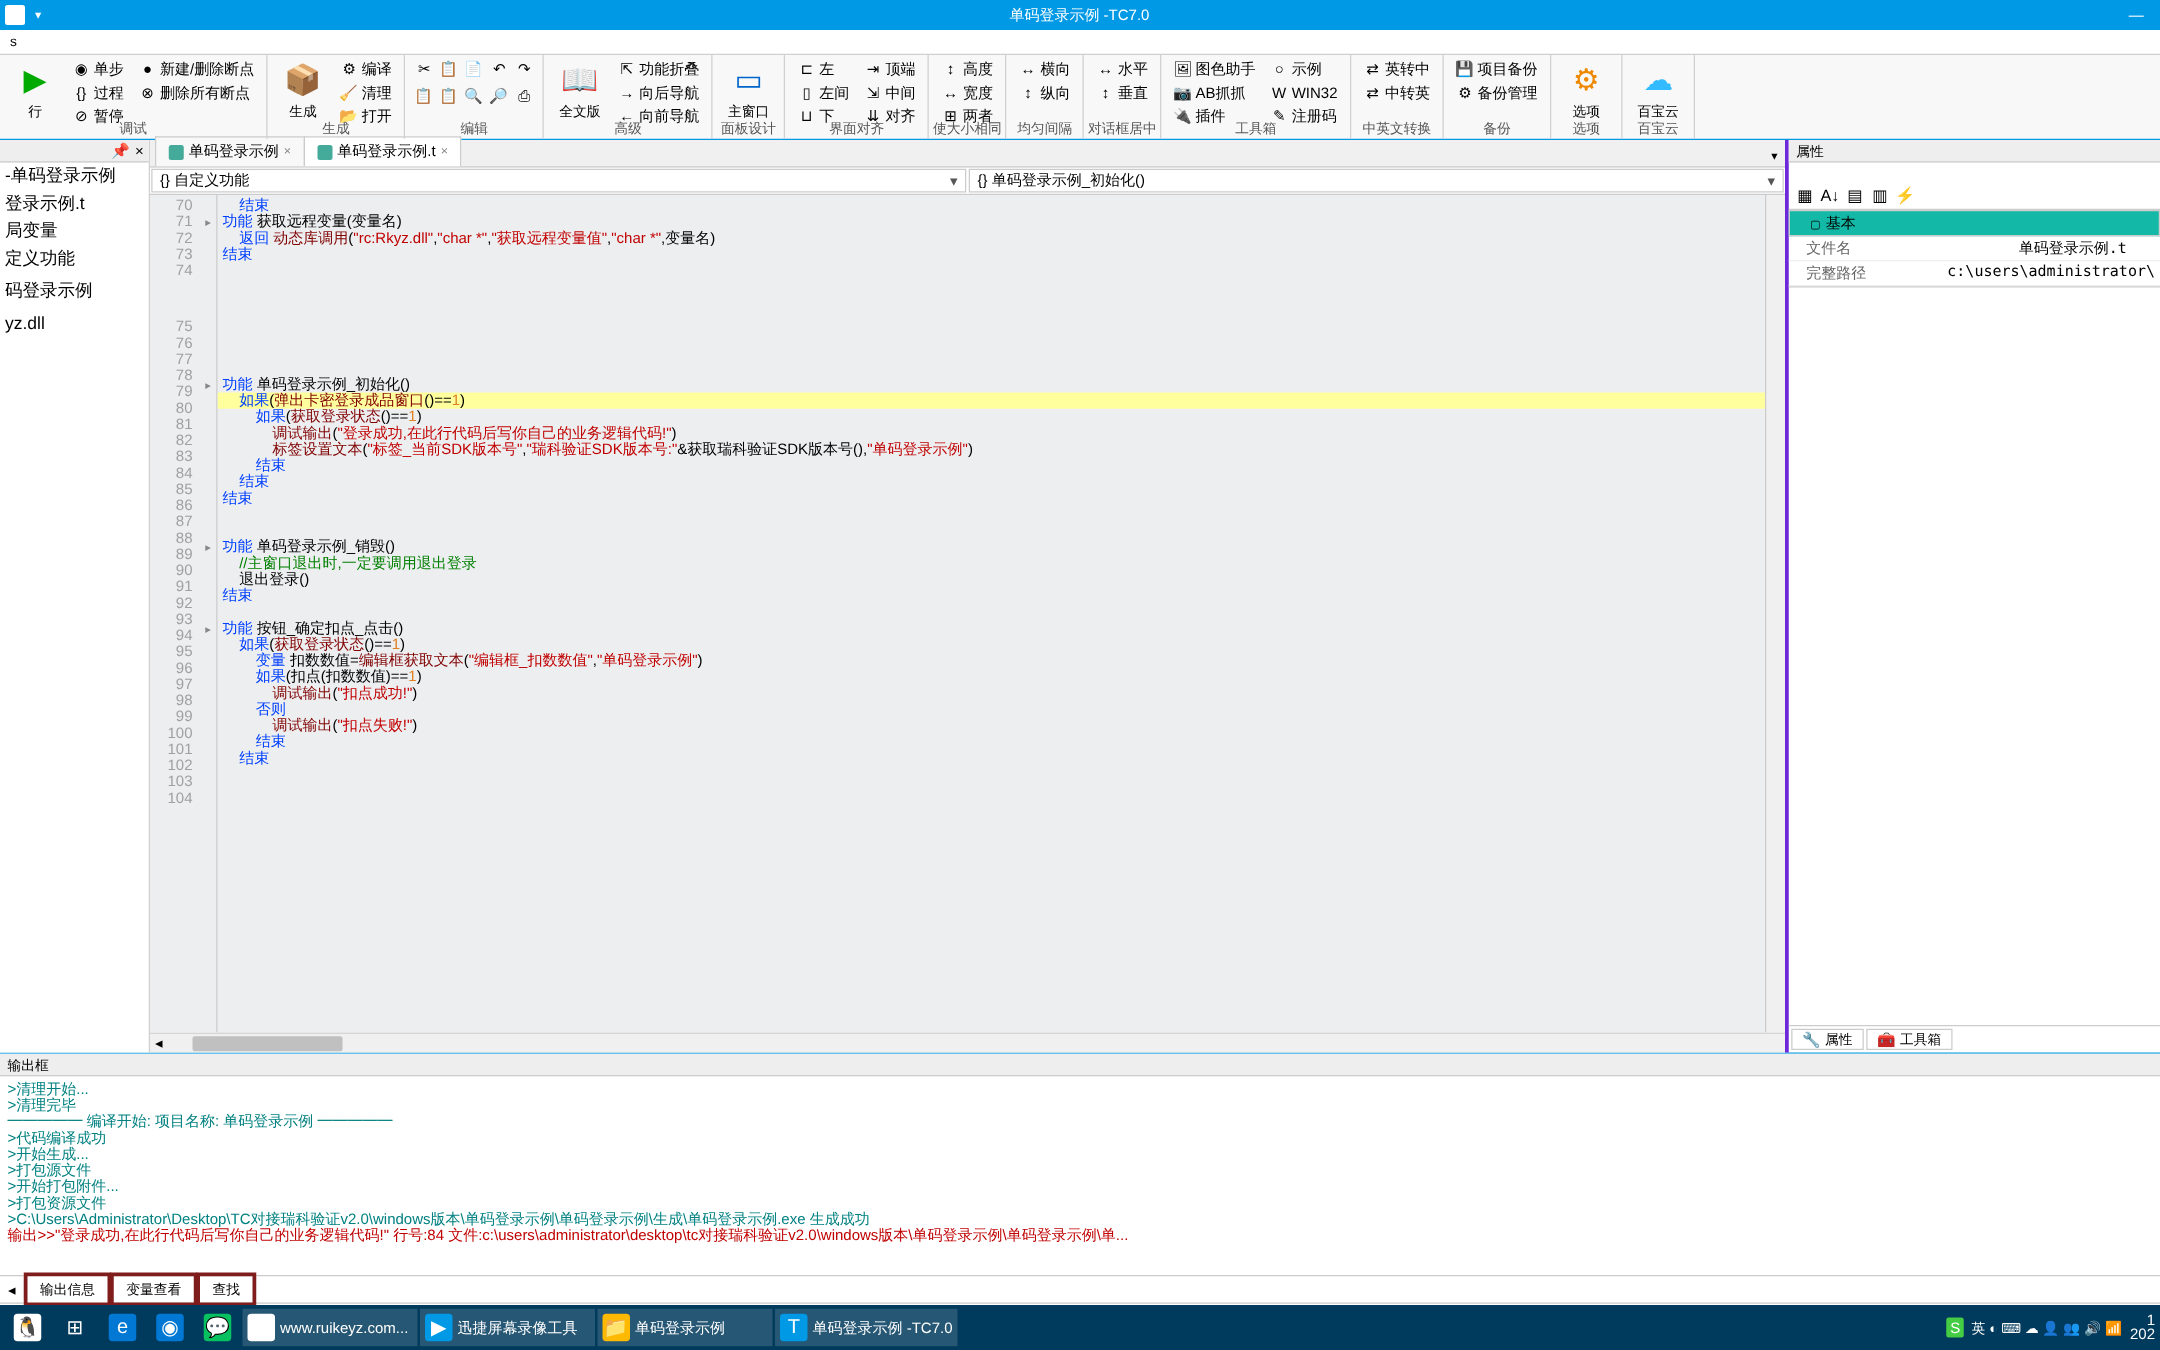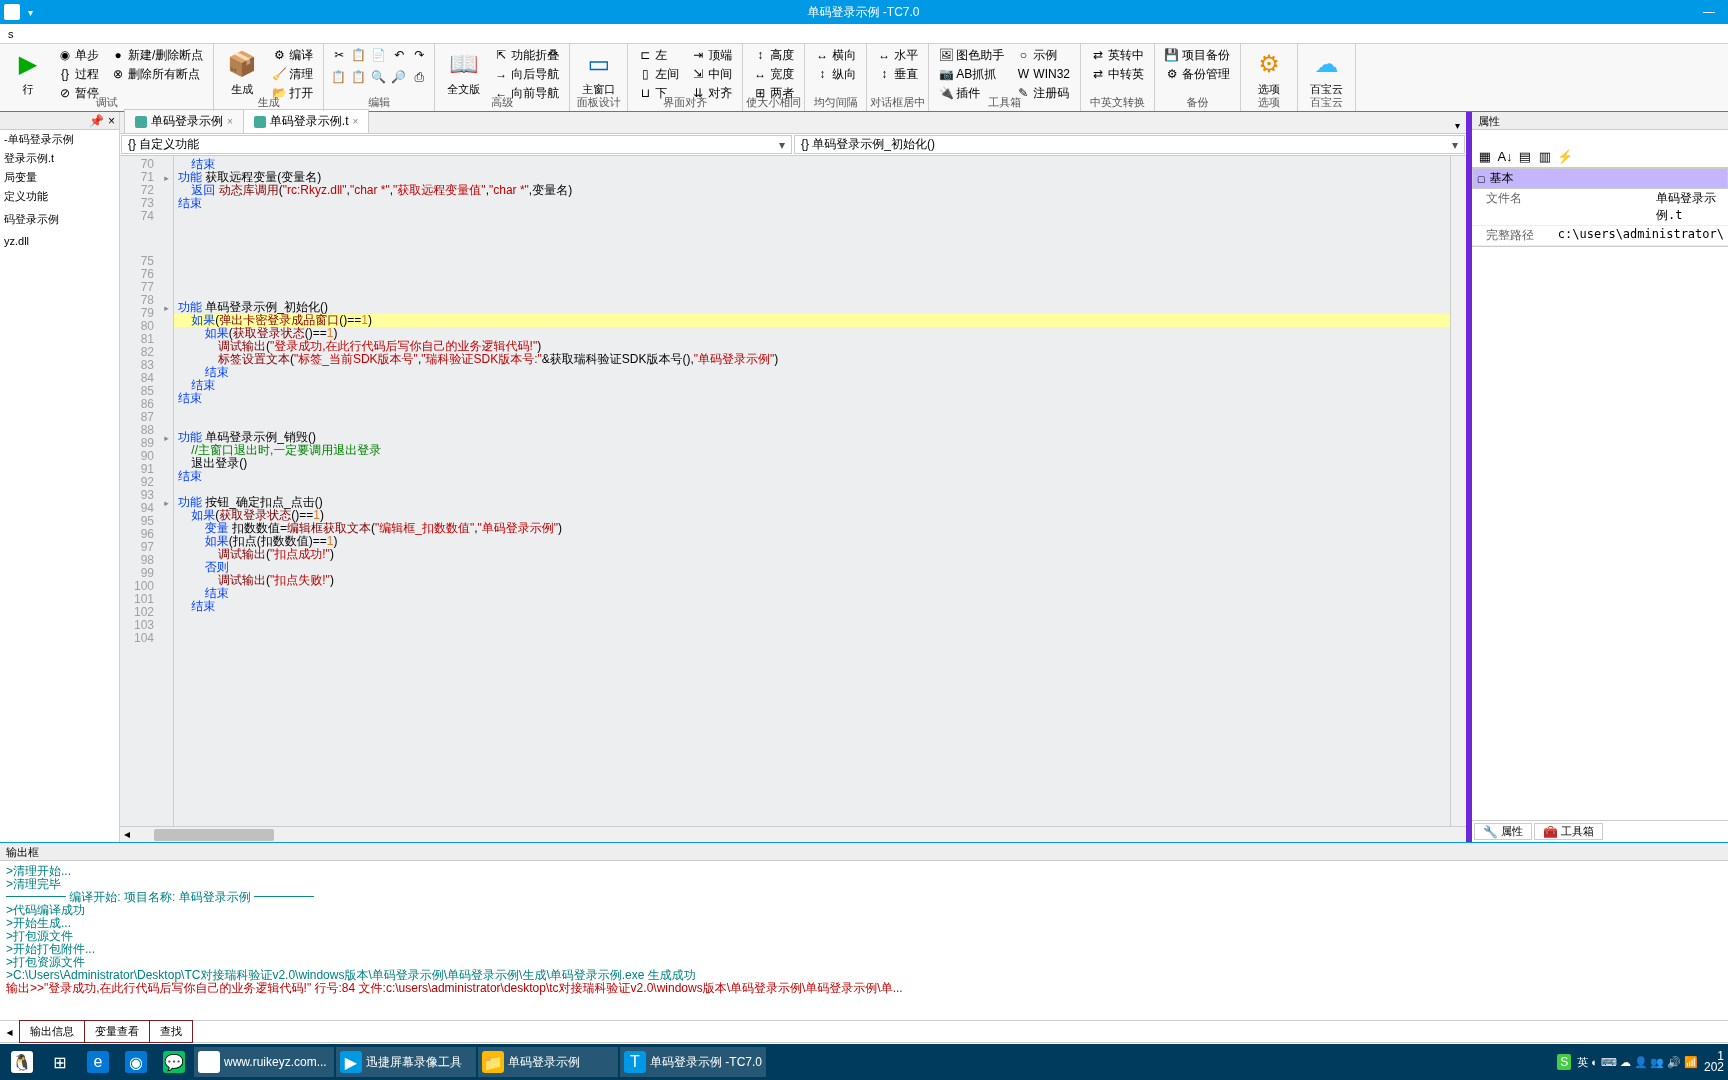--- a/index.html
+++ b/index.html
@@ -19,21 +19,21 @@
 .rib-btn-lg .ico{width:32px;height:32px;display:flex;align-items:center;justify-content:center;font-size:24px}
 .rib-btn-lg .lbl{font-size:11px;text-align:center;margin-top:2px}
 .rib-col{display:flex;flex-direction:column;gap:1px}
 .rib-btn-sm{display:flex;align-items:center;gap:3px;padding:1px 4px;cursor:pointer;font-size:11px;white-space:nowrap;height:18px}
 .rib-btn-sm .ico{width:14px;height:14px;display:inline-flex;align-items:center;justify-content:center}
 .rib-icons-row{display:flex;gap:2px}
 .rib-icons-row .ico{width:18px;height:18px;border:1px solid transparent;display:flex;align-items:center;justify-content:center;cursor:pointer}
 .main-area{display:flex;height:calc(100% - 112px - 200px - 20px - 18px)}
 .left-panel{width:120px;border-right:1px solid #d0d0d0;background:#fff;overflow:hidden}
 .left-panel .hdr{height:18px;background:#eee;border-bottom:1px solid #ccc;display:flex;justify-content:flex-end;align-items:center;font-size:10px;gap:4px;padding-right:4px}
-.tree-item{padding:2px 4px;font-size:11px;cursor:pointer}
+.tree-item{padding:2px 4px;font-size:14px;cursor:pointer}
 .center-panel{flex:1;display:flex;flex-direction:column;min-width:0}
 .tabs{height:22px;display:flex;align-items:flex-end;background:#f0f0f0;border-bottom:1px solid #ccc;padding-left:4px}
 .tab{padding:3px 10px;border:1px solid #ccc;border-bottom:none;background:#f8f8f8;font-size:11px;cursor:pointer;display:flex;align-items:center;gap:4px;margin-right:-1px}
 .tab.active{background:#fff}
 .tab .x{font-size:10px;color:#888}
 .tab-ico{width:12px;height:12px;background:#4a9;border-radius:2px;display:inline-block}
 .tabs .menu-ico{margin-left:auto;padding:2px 6px;font-size:10px}
 .combos{height:22px;display:flex;border-bottom:1px solid #ccc}
 .combo{flex:1;border:1px solid #ccc;margin:1px;display:flex;align-items:center;padding:0 6px;background:#fff;position:relative}
 .combo::after{content:"▾";position:absolute;right:6px;color:#555}
@@ -46,41 +46,41 @@
 .code-line.hl{background:#ffff9e}
 .kw{color:#0040ff}
 .fn{color:#800000}
 .str{color:#c00000}
 .num{color:#e08020}
 .cmt{color:#008000}
 .ident{color:#000}
 .vscroll{width:16px;background:#f0f0f0;border-left:1px solid #ccc}
 .hscroll{height:16px;background:#f0f0f0;border-top:1px solid #ccc;display:flex}
 .hscroll .thumb{width:120px;height:12px;background:#c0c0c0;margin:2px 0 0 20px;border-radius:2px}
-.right-panel{width:262px;border-left:6px solid #6d28d9;display:flex;flex-direction:column}
+.right-panel{width:300px;border-left:3px solid #6d28d9;display:flex;flex-direction:column}
 .right-panel .hdr{height:18px;background:#eee;border-bottom:1px solid #ccc;padding:2px 6px;font-size:11px}
 .prop-toolbar{height:22px;border-bottom:1px solid #ccc;display:flex;align-items:center;gap:2px;padding:0 4px}
 .prop-toolbar .ico{width:18px;height:18px;display:flex;align-items:center;justify-content:center;cursor:pointer;font-size:13px}
-.prop-group{background:#c4b5fd;border:1px solid #ccc;padding:1px 4px;font-size:11px;display:flex;align-items:center;gap:4px}
+.prop-group{background:#14b8a6;border:1px solid #ccc;padding:1px 16px;font-size:11px;display:flex;align-items:center;gap:4px}
 .prop-group::before{content:"▢";font-size:9px}
 .prop-row{display:flex;border-bottom:1px solid #eee;font-size:11px}
 .prop-row .k{width:180px;padding:1px 4px 1px 14px;color:#666}
 .prop-row .v{flex:1;padding:1px 4px;font-family:Consolas,monospace}
 .prop-desc{flex:1;border-top:1px solid #ccc}
 .prop-tabs{height:22px;border-top:1px solid #ccc;display:flex;padding:2px}
 .prop-tab{padding:2px 8px;border:1px solid #ccc;font-size:11px;cursor:pointer;display:flex;align-items:center;gap:3px;margin-right:2px}
 .output-area{height:200px;border-top:1px solid #0099e5;display:flex;flex-direction:column}
 .output-hdr{height:18px;background:#eee;padding:2px 6px;font-size:11px;border-bottom:1px solid #ccc}
 .output-body{flex:1;padding:4px 6px;font-family:SimSun,monospace;font-size:12px;line-height:13px;overflow:hidden}
 .out-line{color:#008080}
 .out-line.red{color:#c00000}
 .out-line.teal{color:#008080}
 .output-tabs{height:22px;border-top:1px solid #ccc;display:flex;align-items:center}
 .output-tabs .sc{width:20px;text-align:center;border-right:1px solid #ccc}
-.out-tab{padding:3px 10px;border:1px solid #7f1d1d;font-size:11px;cursor:pointer;margin-left:-1px}
+.out-tab{padding:3px 10px;border:3px solid #7f1d1d;font-size:11px;cursor:pointer;margin-left:-1px}
 .out-tab.active{background:#fff}
 .bottom-tabs{height:20px;border-top:1px solid #ccc;display:flex;align-items:center;padding-left:4px;gap:2px}
 .btab{padding:2px 8px;font-size:11px;cursor:pointer;display:flex;align-items:center;gap:3px}
 .statusbar{height:18px;background:#f0f0f0;border-top:1px solid #ccc;display:flex;align-items:center;padding:0 6px;font-size:11px}
 .statusbar .spacer{flex:1}
 .statusbar .seg{padding:0 6px}
 .taskbar{height:36px;background:#003a5c;position:absolute;bottom:0;left:0;right:0;display:flex;align-items:center;padding:0 4px;gap:2px}
 .tb-item{height:30px;min-width:36px;display:flex;align-items:center;justify-content:center;color:#fff;font-size:11px;cursor:pointer;padding:0 4px;gap:4px}
 .tb-item.active{background:rgba(255,255,255,0.15)}
 .tb-ico{width:22px;height:22px;border-radius:3px;display:flex;align-items:center;justify-content:center;font-size:16px}

